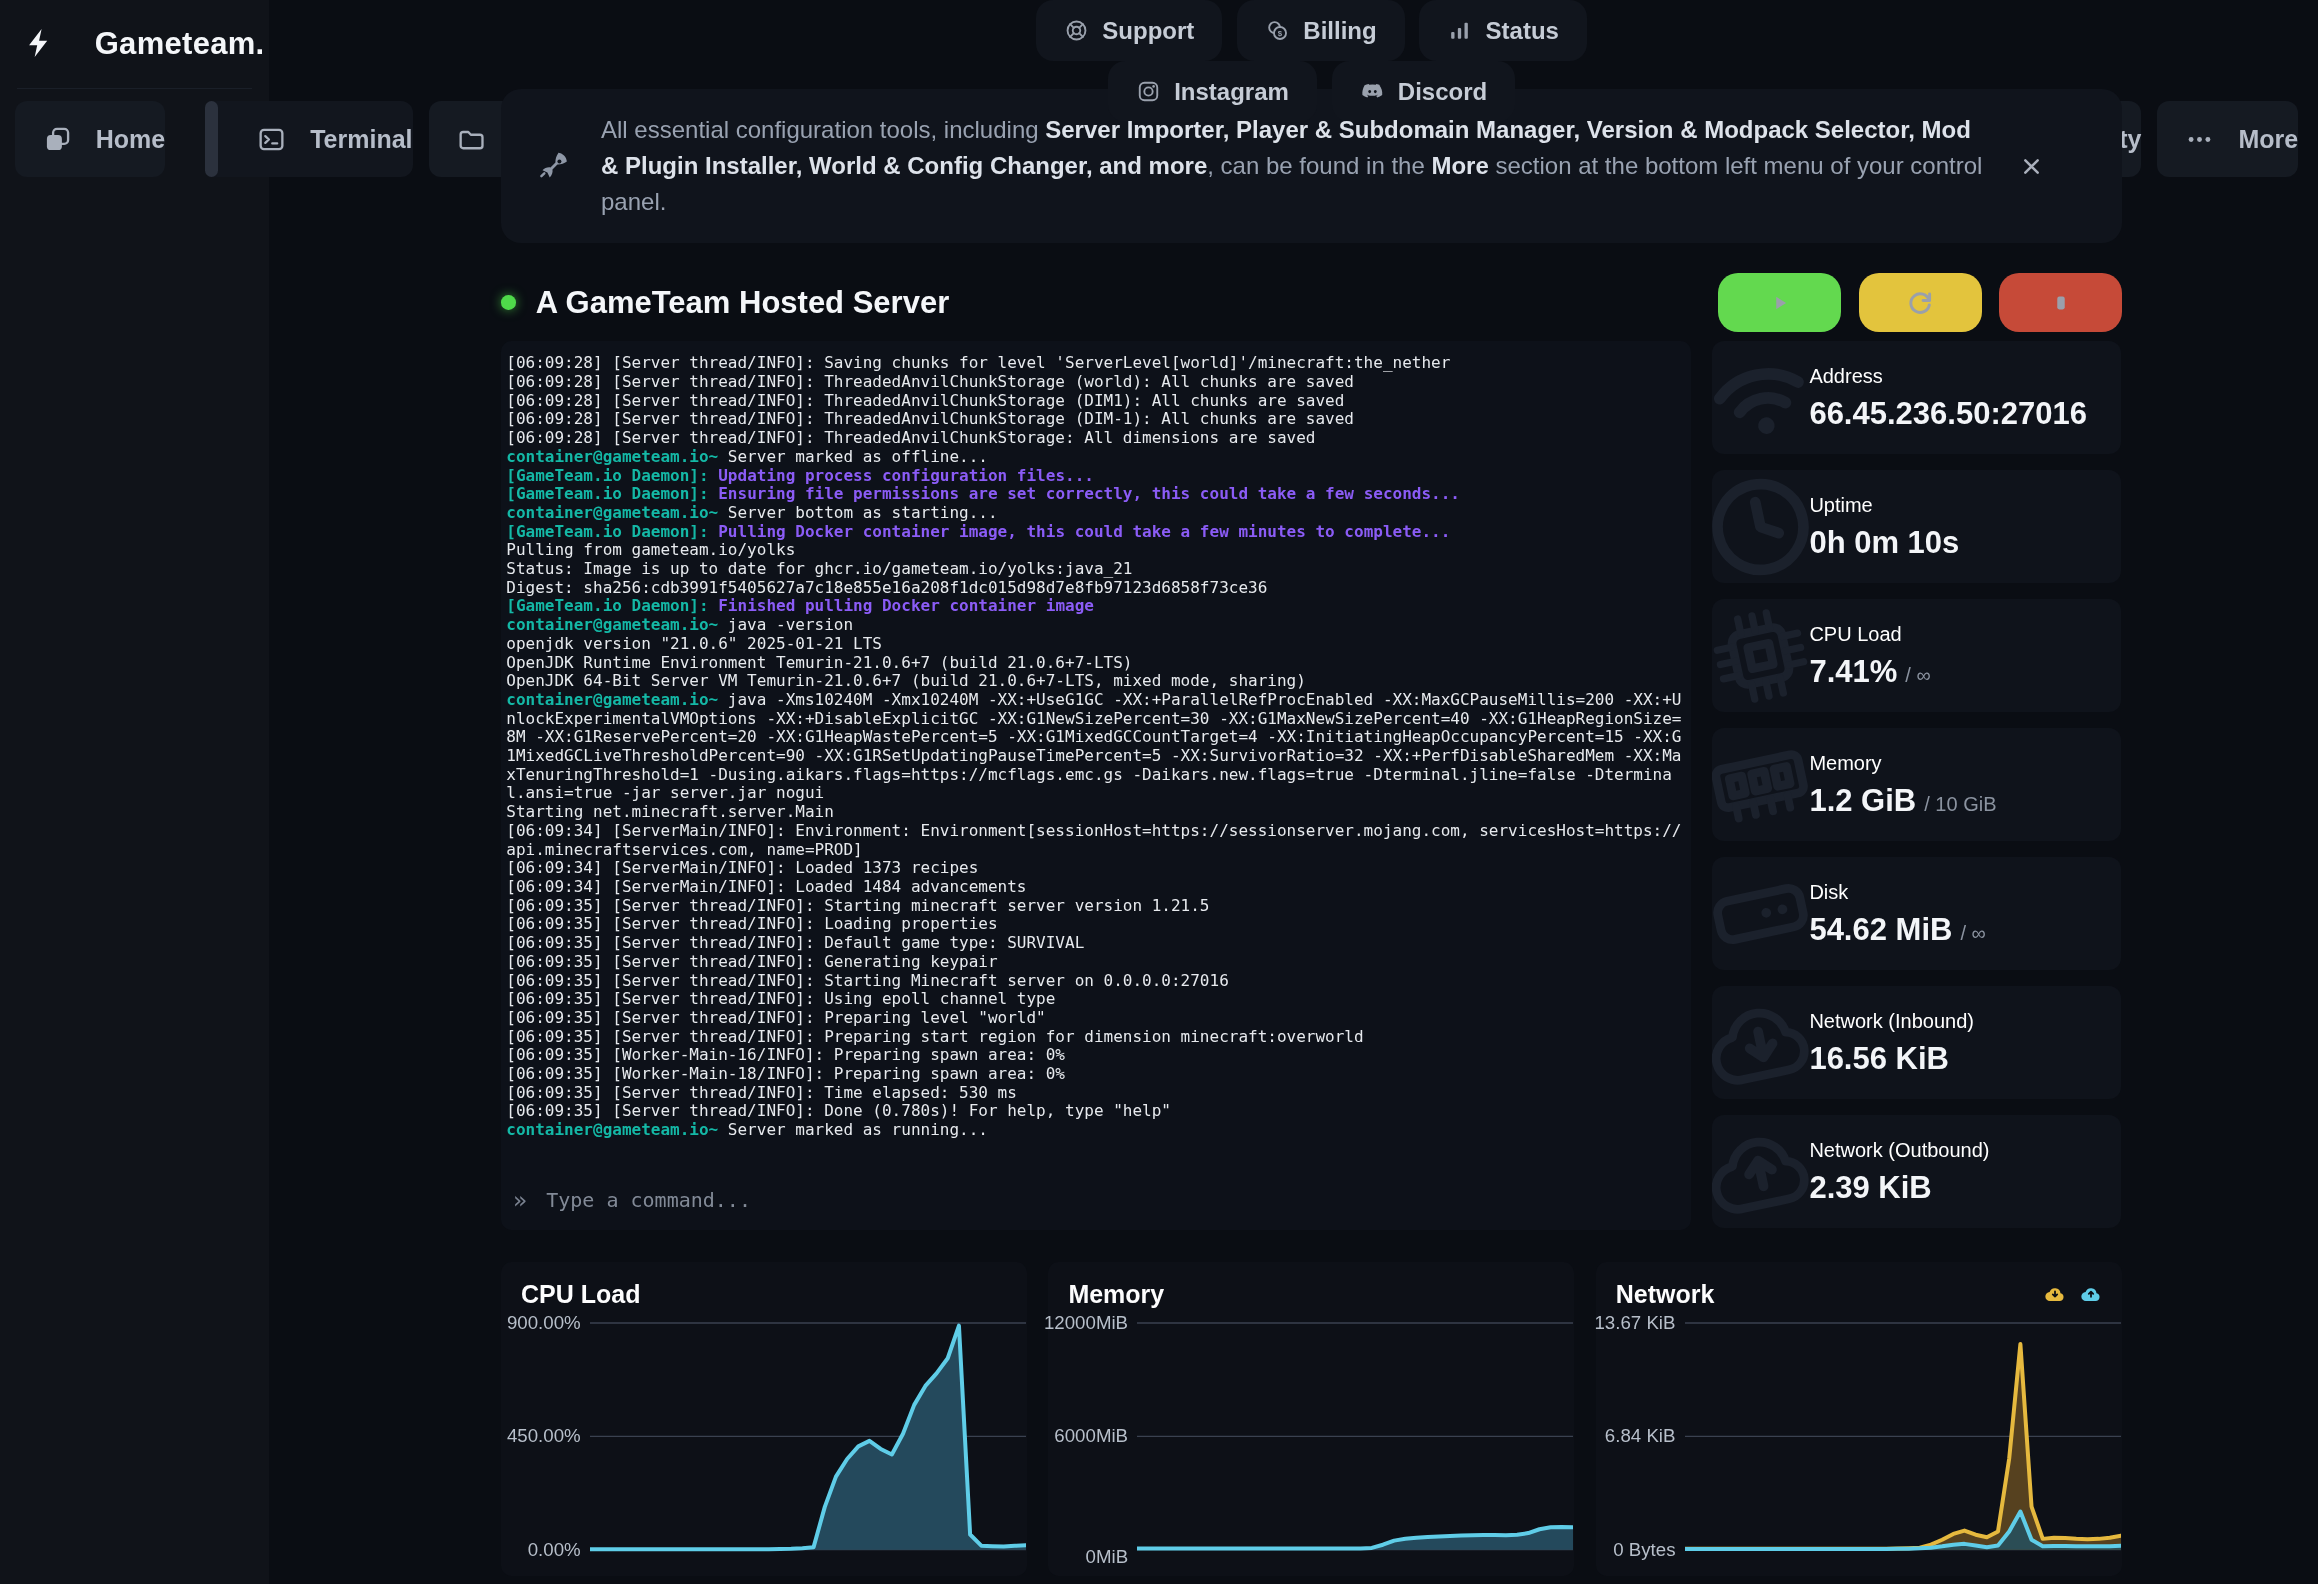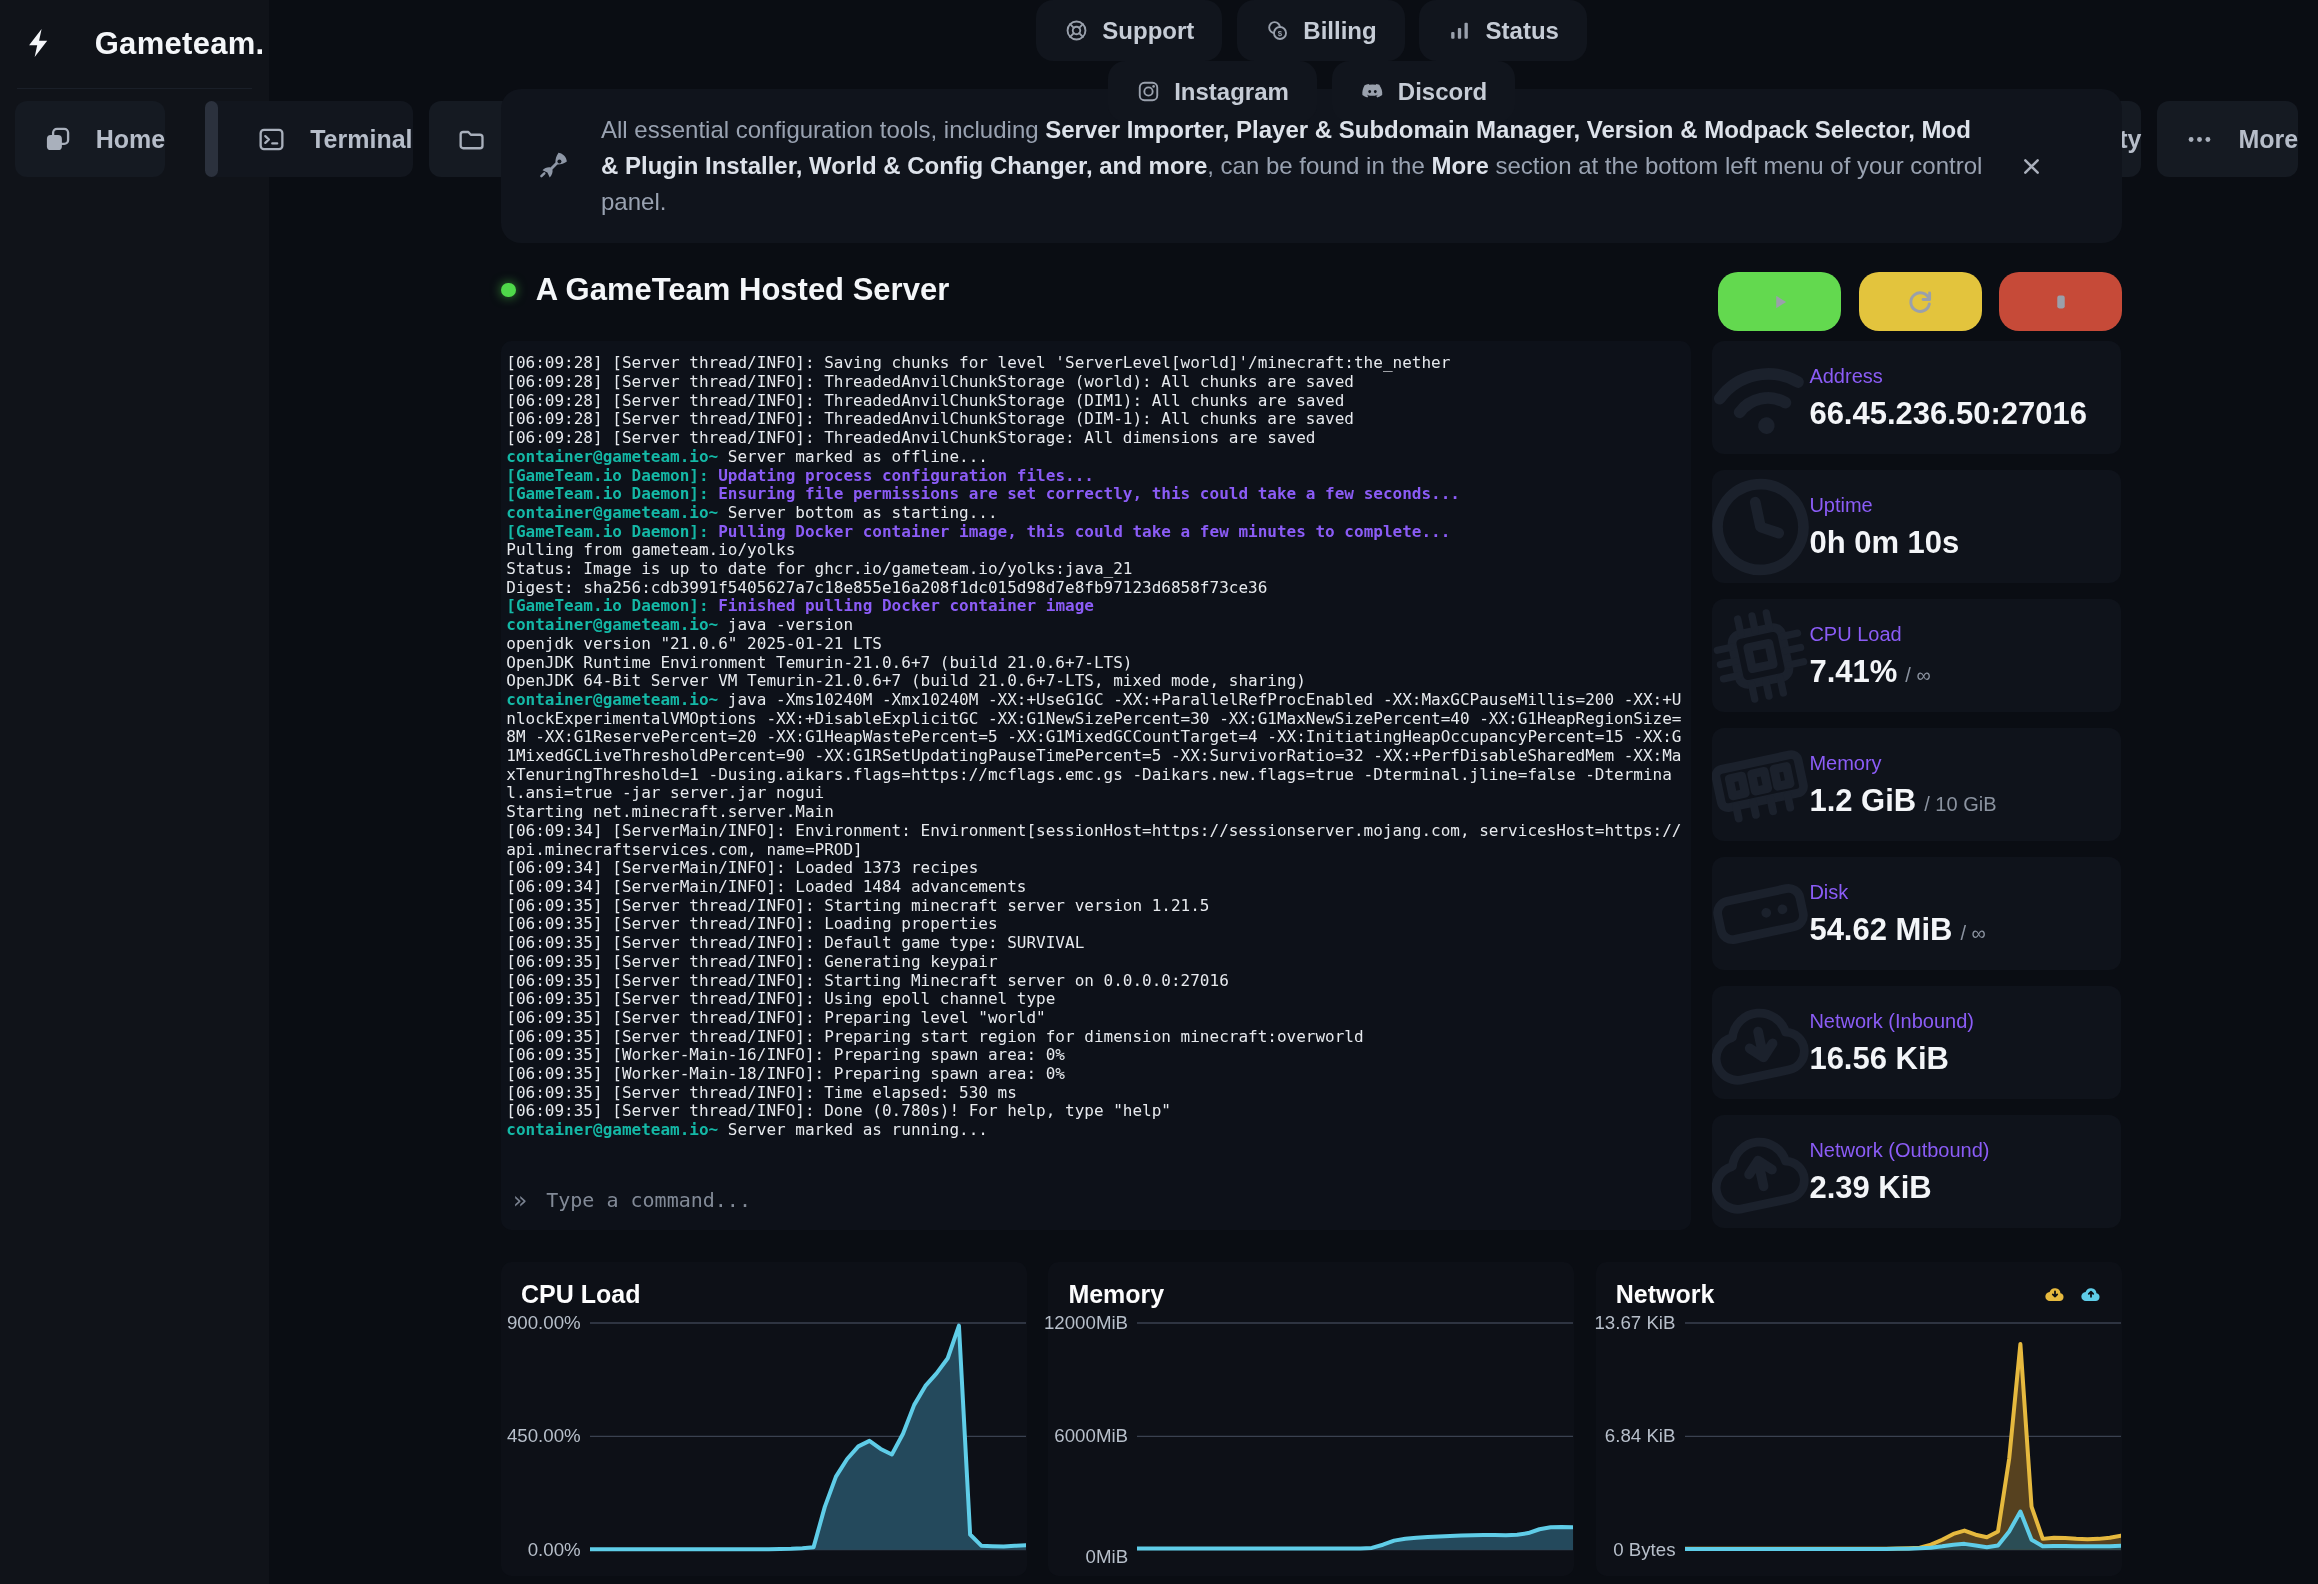--- a/index.html
+++ b/index.html
@@ -24,21 +24,21 @@
   .nav-group{display:flex;gap:14.7px;}
   .pill-btn{display:flex;align-items:center;gap:13.3px;height:61px;padding:0 28px;background:#11151d;border:none;border-radius:17.4px;color:#c6ccd6;font-size:24px;font-weight:600;font-family:inherit;cursor:pointer;}
   .pill-btn .ic{display:flex;color:#9aa1ad;}
 
   .banner{background:#10141c;border-radius:20px;padding:23px 35px;display:flex;align-items:center;gap:28px;box-sizing:border-box;}
   .banner .rocket{display:flex;color:#8e97a6;flex:none;}
   .banner p{flex:1;margin:0;font-size:24px;line-height:1.5;color:#99a2b1;max-width:1382px;}
   .banner p .bd{color:#dde2ea;font-weight:700;}
   .banner-close{background:none;border:none;color:#aab0bc;cursor:pointer;display:flex;padding:6.7px;margin-right:6.7px;flex:none;}
 
-  .title-row{margin-top:29px;height:61px;display:flex;align-items:flex-start;justify-content:space-between;}
+  .title-row{margin-top:29px;height:61px;display:flex;align-items:center;justify-content:space-between;}
   .title-left{display:flex;align-items:center;gap:20px;}
   .status-dot{width:14.7px;height:14.7px;border-radius:50%;background:#4fd94a;box-shadow:0 0 10.7px rgba(79,217,74,.65);}
   h1{margin:0;font-size:31px;font-weight:700;color:#f4f6f9;}
   .controls{display:flex;gap:17.4px;}
   .ctl-btn{width:123px;height:59px;border:none;border-radius:20px;display:flex;align-items:center;justify-content:center;color:#9aa0ab;cursor:pointer;}
 
   .content-row{margin-top:8px;display:flex;gap:21.4px;}
   .console{width:1190px;height:889px;background:#0d1119;border-radius:10.7px;padding:13.3px 5.3px 17.4px 5.3px;box-sizing:border-box;display:flex;flex-direction:column;}
   .console-log{flex:1;overflow:hidden;font-family:"DejaVu Sans Mono",monospace;font-size:16px;line-height:18.7px;color:#e7eaee;word-break:break-all;}
   .log-line{white-space:pre-wrap;}
@@ -46,21 +46,21 @@
   .log-line .b{color:#8b5cf6;font-weight:700;}
   .console-input-row{display:flex;align-items:center;gap:17.4px;margin-top:18.7px;padding-left:6.7px;}
   .prompt{color:#7a8290;font-size:23px;font-family:"DejaVu Sans Mono",monospace;}
   .cmd-input{flex:1;background:transparent;border:none;outline:none;font-family:"DejaVu Sans Mono",monospace;font-size:20px;color:#c8ccd4;}
   .cmd-input::placeholder{color:#828a97;}
 
   .stats{width:409px;display:flex;flex-direction:column;gap:16px;}
   .stat-card{position:relative;height:113px;background:#0f131b;border-radius:12px;overflow:hidden;flex:none;}
   .stat-wm{position:absolute;left:-10.7px;top:50%;transform:translateY(-50%) rotate(-12deg);color:#1b212c;display:flex;}
   .stat-body{position:absolute;left:97px;top:50%;transform:translateY(-50%);}
-  .stat-label{font-size:20px;color:#8b5cf6;margin-bottom:8px;}
+  .stat-label{font-size:20px;color:#ffffff;margin-bottom:8px;}
   .stat-value{font-size:31px;font-weight:700;color:#f3f5f8;display:flex;align-items:baseline;}
   .stat-suffix{font-size:20px;font-weight:400;color:#8b93a0;margin-left:8px;}
 
   .charts{margin-top:32px;display:flex;gap:21.4px;}
   .chart-card{width:526px;height:314px;background:#0d1017;border-radius:10.7px;padding:16px 0 16px 20px;box-sizing:border-box;}
   .chart-head{display:flex;justify-content:space-between;align-items:center;height:32px;margin-bottom:5.3px;padding-right:18.7px;}
   .chart-title{font-size:25px;font-weight:700;color:#fdfdfe;}
   .chart-legend{display:flex;gap:12px;}
   .chart-legend .leg{display:flex;cursor:pointer;}
   .chart-area{display:flex;}

